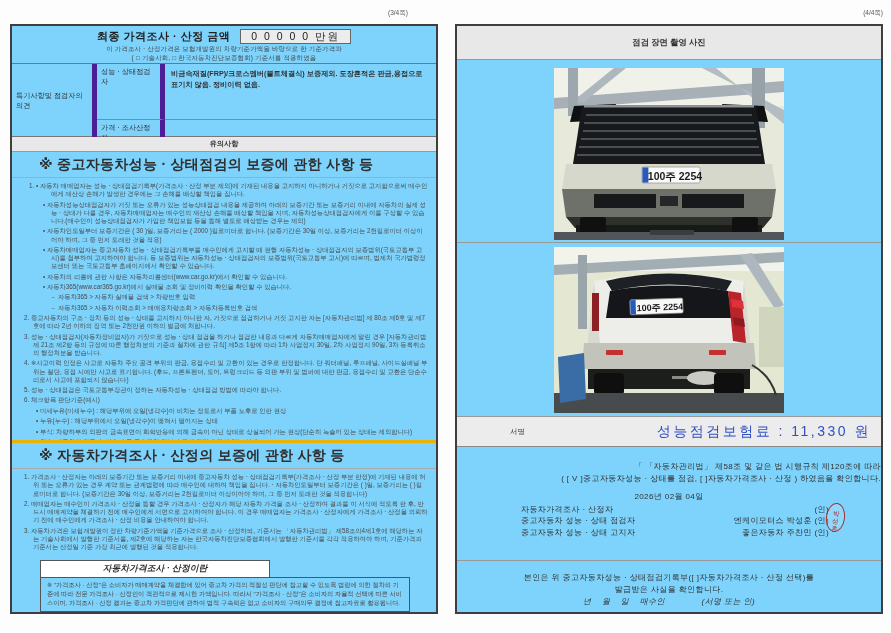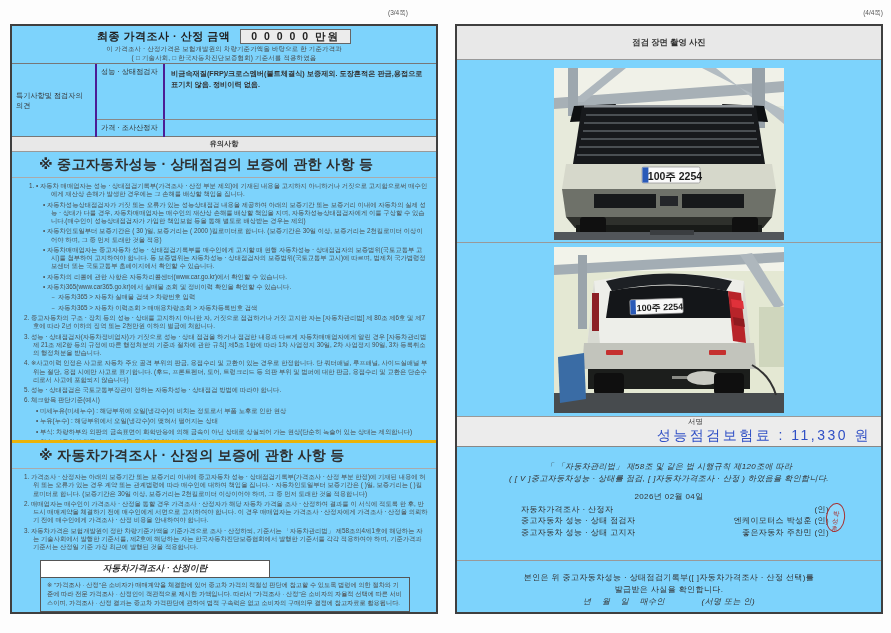--- a/index.html
+++ b/index.html
@@ -11,27 +11,27 @@
   .page{position:absolute;top:24px;width:428px;height:590px;border:2px solid #3f3f3f;
         background:#7dd3fc;box-sizing:border-box;display:flex;flex-direction:column;overflow:hidden;}
   .page-l{left:10px;}
   .page-r{left:455px;}
 
   
   .price-header{height:39px;border-bottom:1px solid #777;box-sizing:border-box;
                 display:flex;flex-direction:column;align-items:center;justify-content:center;padding-top:2px;}
   .ph-row1{display:flex;align-items:center;gap:10px;}
   .ph-title{font-size:11px;font-weight:bold;color:#222;letter-spacing:.5px;}
-  .ph-amount{font-size:10.5px;font-weight:bold;color:#222;border:1px solid #666;background:#ececec;
+  .ph-amount{font-size:10.5px;font-weight:normal;color:#222;border:1px solid #666;background:#ececec;
              padding:0 10px;letter-spacing:2px;line-height:13px;}
   .ph-sub{font-size:6.4px;color:#444;line-height:1.45;letter-spacing:.2px;}
 
   .op-table{height:73px;box-sizing:border-box;display:grid;grid-template-columns:85px 68px 1fr;
             grid-template-rows:56px 17px;border-bottom:1px solid #777;}
-  .op-table .c{border-right:2px solid #4c1d95;box-sizing:border-box;padding:3px 4px;font-size:7.2px;color:#333;}
+  .op-table .c{border-right:5px solid #4c1d95;box-sizing:border-box;padding:3px 4px;font-size:7.2px;color:#333;}
   .op-table .c:last-child{border-right:none;}
   .op-lab{grid-row:1/3;display:flex;align-items:center;}
   .op-sub1{border-bottom:1px solid #888;}
   .op-txt1{border-bottom:1px solid #888;border-right:none !important;
            font-size:8.4px;font-weight:600;color:#1e1e1e;line-height:1.5;padding:5px 6px !important;}
   .op-txt2{border-right:none !important;}
 
   .gray-bar{height:14px;background:#e8e8e8;border-bottom:1px solid #999;display:flex;
             align-items:center;justify-content:center;font-size:7.3px;font-weight:bold;color:#333;}
   .sec-title{box-sizing:border-box;border-bottom:1px solid #aaa;font-size:14px;font-weight:bold;
@@ -55,27 +55,27 @@
   .bb-para{border:1px solid #555;box-sizing:border-box;padding:3px 6px;font-size:6.2px;
            color:#4c4440;line-height:1.45;}
 
   
   .photo-bar{height:34px;background:#e8e8e8;border-bottom:1px solid #999;display:flex;
              align-items:center;justify-content:center;font-size:8.3px;font-weight:bold;color:#333;box-sizing:border-box;}
   .photo-sec{box-sizing:border-box;border-bottom:1px solid #999;display:flex;justify-content:center;}
   .ps1{height:183px;padding-top:8px;}
   .ps2{height:174px;padding-top:4px;}
   .sign-row{height:30px;background:#ececec;border-bottom:1px solid #888;box-sizing:border-box;
-            display:flex;align-items:center;flex-direction:column;}
+            display:flex;align-items:center;}
   .sign-lab{font-size:7.4px;color:#333;padding-left:53px;}
   .sign-price{margin-left:auto;padding-right:10px;font-size:14px;color:#2f4fc5;letter-spacing:2.5px;}
 
   .confirm{height:113px;box-sizing:border-box;position:relative;padding-top:14px;
            font-size:8px;color:#333;letter-spacing:.4px;}
-  .cf-line{text-align:center;line-height:1.55;font-style:italic;}
+  .cf-line{text-align:right;line-height:1.55;}
   .cf-date{text-align:center;margin:5px 0 2px 0;}
   .cf-row{display:flex;padding:0 52px 0 64px;line-height:1.45;}
   .cf-row .v{margin-left:auto;text-align:right;}
   .stamp{position:absolute;right:36px;top:56px;width:17px;height:27px;border:1.5px solid #a63232;
          border-radius:50%;transform:rotate(7deg);display:flex;align-items:center;justify-content:center;
          color:#a63232;font-size:6.5px;line-height:1;writing-mode:vertical-rl;letter-spacing:1px;background:rgba(255,255,255,.15);}
   .final{flex:1;border-top:1px solid #999;box-sizing:border-box;padding-top:11px;
          font-size:8px;color:#333;letter-spacing:.4px;}
   .fn-line{text-align:center;line-height:1.5;}
   .fn-date{text-align:center;margin-top:0;white-space:pre;font-style:italic;}

